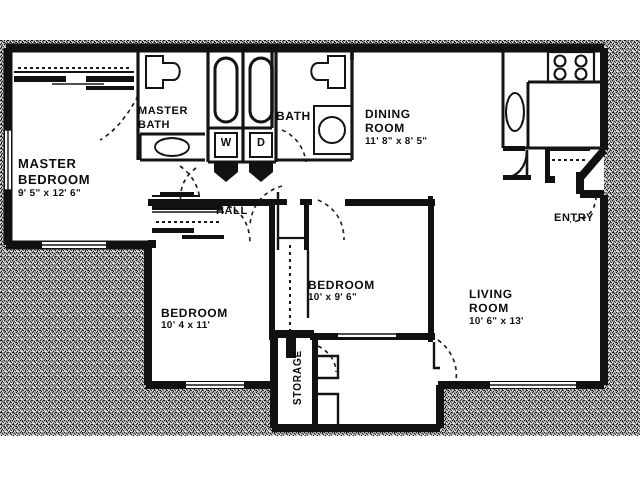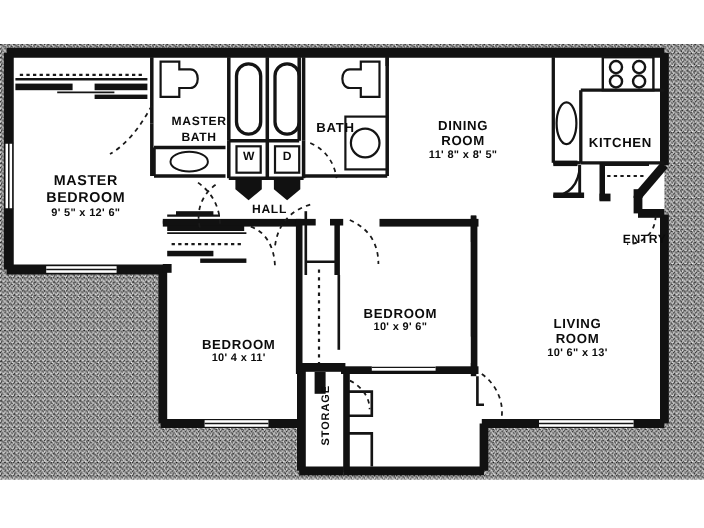--- a/index.html
+++ b/index.html
@@ -23,21 +23,20 @@
   #plan-svg {
     position: absolute;
     left: 0;
     top: 0;
     width: 640px;
     height: 480px;
     display: block;
   }
   .room-label {
     position: absolute;
-    text-align: center;
     color: #0c0c0c;
     font-family: "Liberation Sans", sans-serif;
     font-weight: 600;
     letter-spacing: 0.6px;
     line-height: 1.22;
     white-space: pre-line;
     text-rendering: geometricPrecision;
     pointer-events: none;
   }
   .lbl-13 { font-size: 13px; }
@@ -394,33 +393,30 @@
 
   <div class="room-label lbl-11" style="left:138px; top:92px; width:86px;">
     <span>MASTER
 BATH</span>
   </div>
 
   <div class="room-label lbl-12" style="left:276px; top:94px; width:58px;">
     <span>BATH</span>
   </div>
 
-  <div class="room-label lbl-11" style="left:216px; top:172px; width:58px;">
+  <div class="room-label lbl-11" style="left:216px; top:192px; width:58px;">
     <span>HALL</span>
   </div>
 
   <div class="room-label lbl-12" style="left:365px; top:92px; width:112px;">
     <span>DINING
 ROOM</span>
     <span class="dim">11' 8" x 8' 5"</span>
   </div>
 
-  <div class="room-label lbl-12" style="left:526px; top:108px; width:76px;">
-    <span>KITCHEN</span>
-  </div>
 
   <div class="room-label lbl-11" style="left:554px; top:199px; width:64px;">
     <span>ENTRY</span>
   </div>
 
   <div class="room-label lbl-12" style="left:161px; top:291px; width:112px;">
     <span>BEDROOM</span>
     <span class="dim">10' 4 x 11'</span>
   </div>
 

